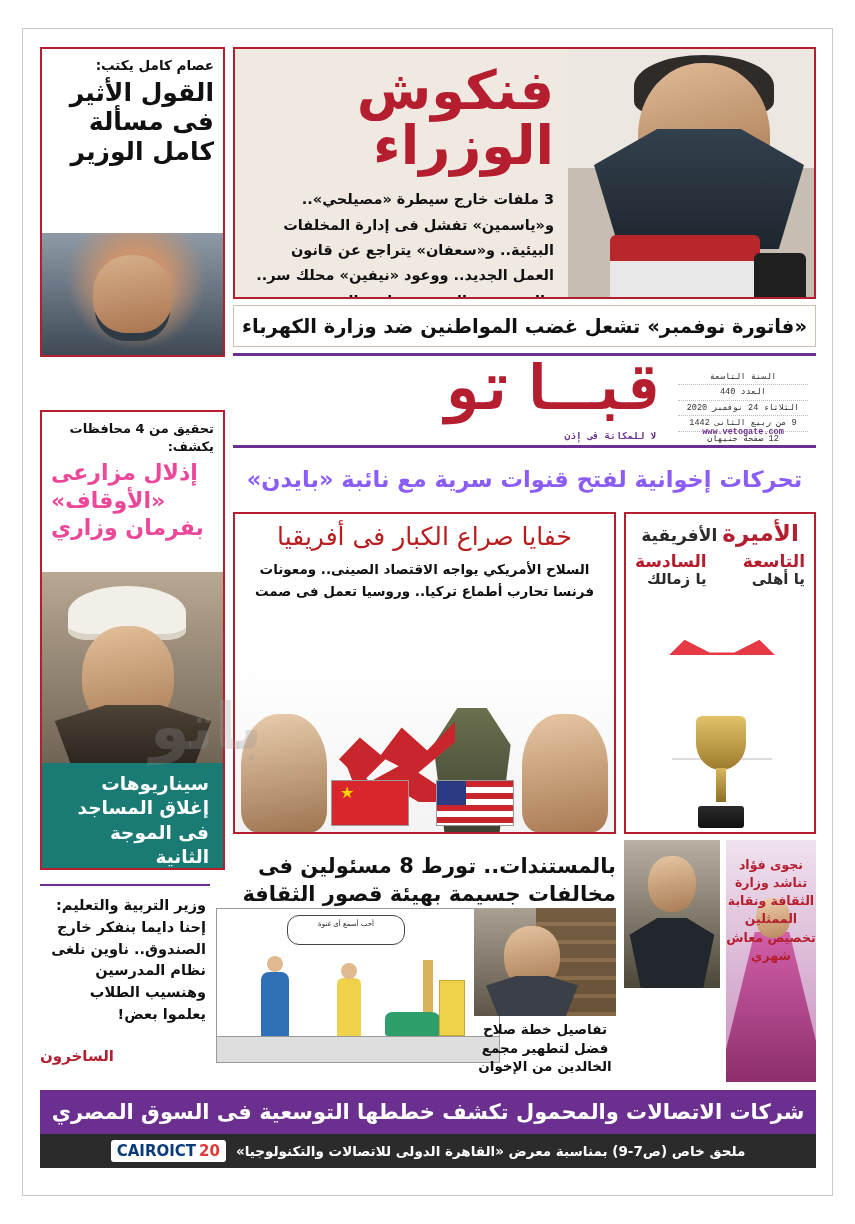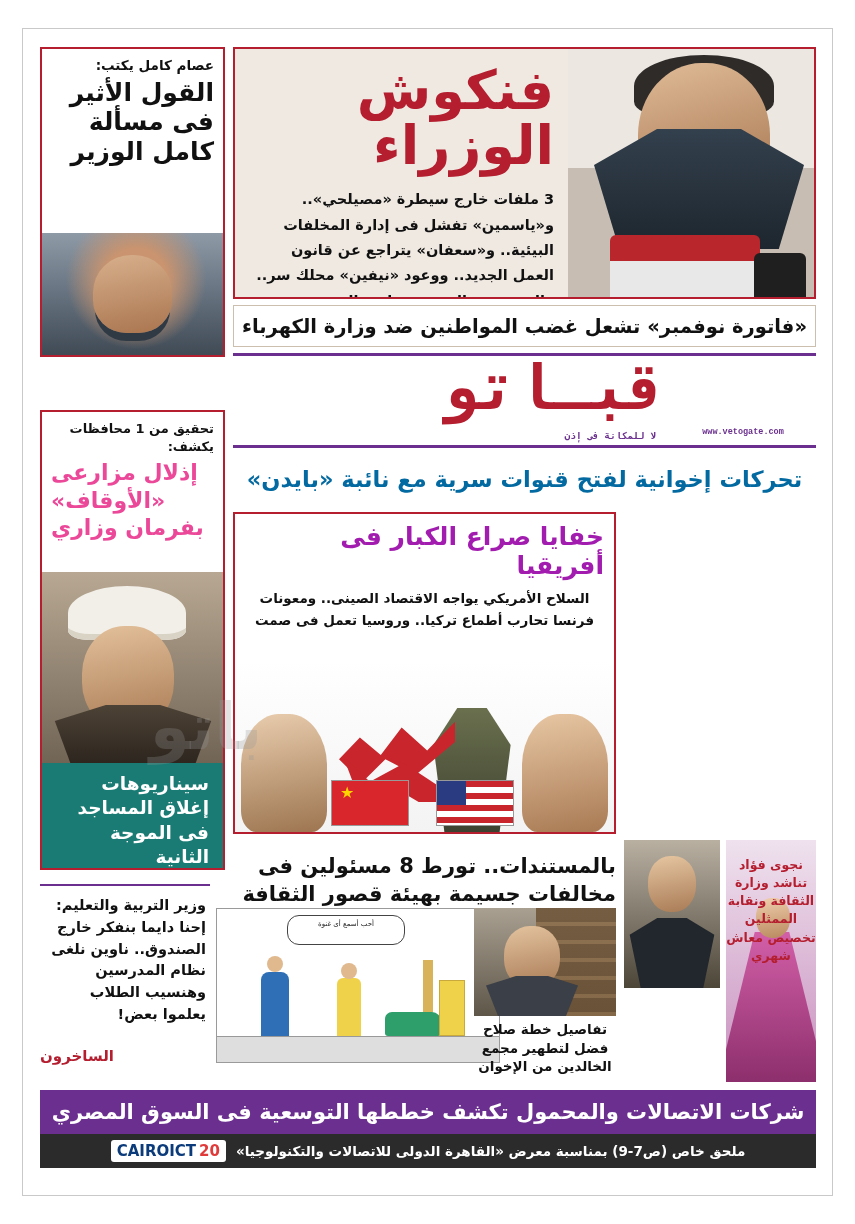--- a/index.html
+++ b/index.html
@@ -147,21 +147,21 @@
     text-align: center; font-size: 8.5px; color: #6b2f8f; font-weight: bold;
     direction: ltr;
   }
 
   
   .banner-brotherhood {
     position: absolute; left: 233px; top: 457px; width: 583px; height: 44px;
     display: flex; align-items: center; justify-content: center;
   }
   .banner-brotherhood span {
-    font-size: 22.5px; font-weight: bold; color: #0369a1;
+    font-size: 22.5px; font-weight: bold; color: #8b5cf6;
   }
 
   
   .invest-box {
     position: absolute; left: 40px; top: 410px; width: 185px; height: 460px;
     border: 2px solid #b41e2f; background: #fff; overflow: hidden;
   }
   .invest-kicker {
     padding: 8px 9px 0 9px;
     font-size: 13px; font-weight: bold; color: #111; text-align: right;
@@ -198,21 +198,21 @@
     font-size: 18.5px; font-weight: bold; line-height: 1.32;
   }
 
   
   .africa {
     position: absolute; left: 233px; top: 512px; width: 383px; height: 322px;
     border: 2px solid #b41e2f; background: #fff; overflow: hidden;
   }
   .africa-title {
     padding: 9px 10px 0 10px;
-    font-size: 25px; font-weight: bold; color: #a21caf; 
+    font-size: 25px; font-weight: normal; color: #b91c1c; text-align: center;
     line-height: 1.15;
   }
   .africa-deck {
     padding: 6px 10px 0 10px;
     font-size: 13.5px; font-weight: bold; color: #111; text-align: center;
     line-height: 1.65;
   }
   .africa-art {
     position: absolute; left: 0; right: 0; bottom: 0; height: 172px;
     background: linear-gradient(180deg, #ffffff 0%, #f3f3f3 100%);
@@ -477,29 +477,36 @@
     </div>
   </div>
 
   <div class="banner-electricity">
     <span class="ar">«فاتورة نوفمبر» تشعل غضب المواطنين ضد وزارة الكهرباء</span>
   </div>
 
   <div class="nameplate">
     <div class="np-logo ar">قبـاتو</div>
     <div class="np-sub ar">لا للمكانة فى إذن</div>
+    <div class="np-info ar">
+      <div class="row">السنة التاسعة</div>
+      <div class="row">العدد 440</div>
+      <div class="row">الثلاثاء 24 نوفمبر 2020</div>
+      <div class="row">9 من ربيع الثانى 1442</div>
+      <div>12 صفحة  جنيهان</div>
+    </div>
     <div class="np-site">www.vetogate.com</div>
   </div>
 
   <div class="banner-brotherhood">
     <span class="ar">تحركات إخوانية لفتح قنوات سرية مع نائبة «بايدن»</span>
   </div>
 
   <div class="invest-box">
-    <div class="invest-kicker ar">تحقيق من 1 محافظات يكشف:</div>
+    <div class="invest-kicker ar">تحقيق من 4 محافظات يكشف:</div>
     <div class="invest-title ar">إذلال مزارعى «الأوقاف» بفرمان وزاري</div>
     <div class="invest-photo">
       <div class="turban"></div>
       <div class="face"></div>
       <div class="robe"></div>
     </div>
     <div class="invest-caption ar">سيناريوهات إغلاق المساجد فى الموجة الثانية لـ«كورونا»</div>
   </div>
 
   <div class="africa">
@@ -513,20 +520,42 @@
       <div class="af-faceR"></div>
       <div class="flag-us"></div>
       <div class="flag-cn"></div>
     </div>
   </div>
 
   <div class="culture">
     <span class="ar">بالمستندات.. تورط 8 مسئولين فى مخالفات جسيمة بهيئة قصور الثقافة</span>
   </div>
 
+  <div class="sports">
+    <div class="sports-title">
+      <span class="t1 ar">الأميرة</span>
+      <span class="t2 ar">الأفريقية</span>
+    </div>
+    <div class="sports-rowwrap">
+      <div class="sports-col">
+        <div class="big ar">التاسعة</div>
+        <div class="small ar">يا أهلى</div>
+      </div>
+      <div class="sports-col">
+        <div class="big ar">السادسة</div>
+        <div class="small ar">يا زمالك</div>
+      </div>
+    </div>
+    <div class="jersey"></div>
+    <div class="trophy">
+      <div class="cup"></div>
+      <div class="stem"></div>
+      <div class="base"></div>
+    </div>
+  </div>
 
   <div class="watermark ar">باتو</div>
 
   <div class="quote-box">
     <div class="quote-text ar">وزير التربية والتعليم: إحنا دايما بنفكر خارج الصندوق.. ناوين نلغى نظام المدرسين وهنسيب الطلاب يعلموا بعض!</div>
     <div class="quote-sig ar">الساخرون</div>
   </div>
 
   <div class="cartoon">
     <div class="bubble ar">أحب أسمع أى غنوة</div>

